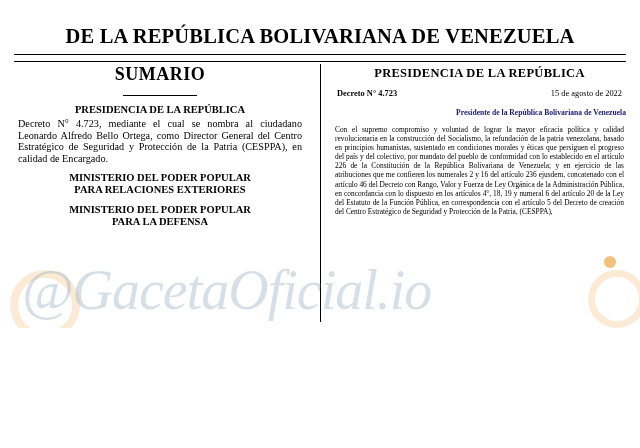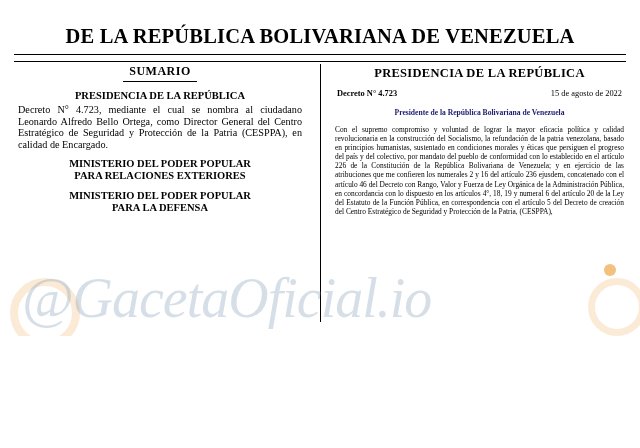--- a/index.html
+++ b/index.html
@@ -88,23 +88,23 @@
   }
   .col-right {
     flex: 1;
     padding-left: 6px;
     box-sizing: border-box;
   }
 
   .sumario {
     text-align: center;
     font-weight: bold;
-    font-size: 12px;
+    font-size: 18px;
     letter-spacing: 0.5px;
-    margin-bottom: 2px;
+    margin-bottom: 10px;
   }
   .sumario-underline {
     width: 74px;
     margin: 0 auto 4px auto;
     border-top: 1px solid #000;
   }
 
   .org-head {
     text-align: center;
     font-weight: bold;
@@ -142,38 +142,38 @@
   }
   .right-meta .meta-date { font-weight: normal; }
   .decree-name {
     text-align: center;
     font-weight: bold;
     font-size: 8.6px;
     letter-spacing: 0.4px;
     margin-bottom: 2px;
   }
   .decree-role {
-    text-align: center;
+    text-align: right;
     font-weight: bold;
     font-size: 7.6px;
     color: #1a1a6e;
     margin-bottom: 8px;
   }
   .body-par {
     text-align: justify;
     font-size: 7.4px;
     line-height: 9.1px;
     margin: 0 2px 4px 2px;
   }
 
   
   .watermark {
     position: absolute;
     left: 0;
-    top: 16px;
+    top: 8px;
     width: 640px;
     height: 320px;
     pointer-events: none;
     overflow: hidden;
     text-align: center;
   }
   .wm-text {
     position: absolute;
     left: 22px;
     top: 250px;

